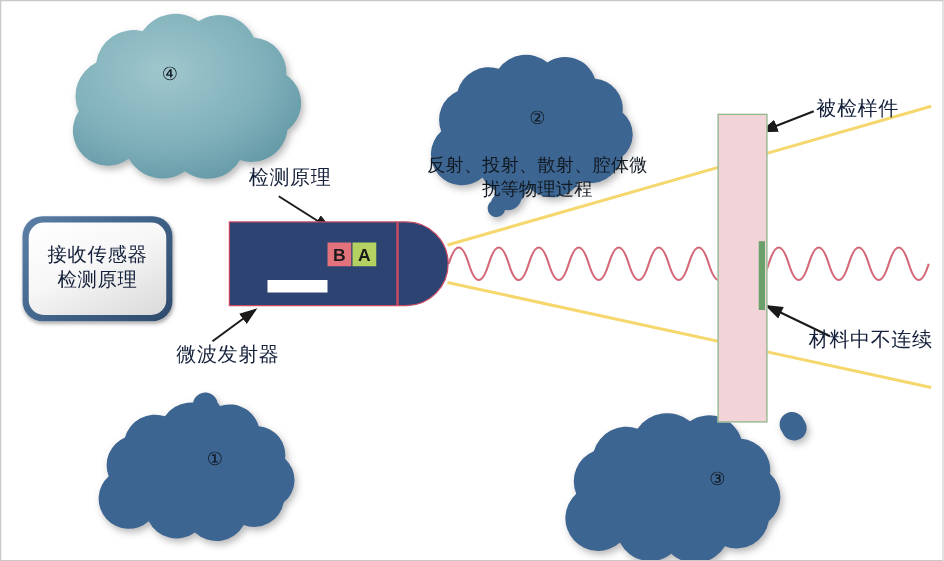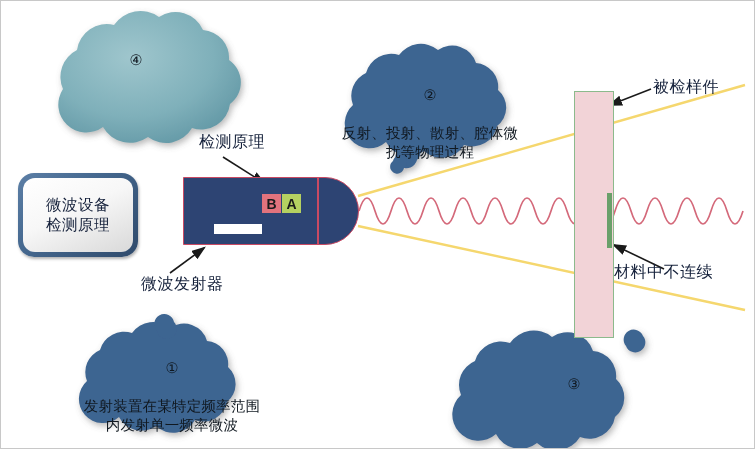--- a/index.html
+++ b/index.html
@@ -135,21 +135,21 @@
   .callout {
     position: absolute;
     font-size: 16px;
     color: #14203a;
     white-space: nowrap;
     letter-spacing: 0.5px;
   }
   #label-receiver  { left: 198px; top: 131px; }
   #label-emitter   { left: 140px; top: 273px; }
   #label-specimen  { left: 652px; top: 76px; }
-  #label-flaw      { left: 613px; top: 261px; }
+  #label-flaw      { left: 613px; top: 261px; padding-left: 33px; }
 
   
   .cloud-text {
     position: absolute;
     text-align: center;
     color: #101820;
     font-size: 14.5px;
     line-height: 1.34;
     letter-spacing: 0.2px;
     white-space: pre-line;
@@ -269,21 +269,21 @@
              q8,-26 16,0 q8,26 16,0" fill="none" stroke="#d4697a" stroke-width="1.7"></path>
 
     <line x1="222" y1="156" x2="263" y2="182" stroke="#1a1a1a" stroke-width="1.6" marker-end="url(#arrowhead)"></line>
     <line x1="169" y1="272" x2="203" y2="247" stroke="#1a1a1a" stroke-width="1.6" marker-end="url(#arrowhead)"></line>
     <line x1="650" y1="88" x2="609" y2="104" stroke="#1a1a1a" stroke-width="1.6" marker-end="url(#arrowhead)"></line>
     <line x1="663" y1="268" x2="613" y2="244" stroke="#1a1a1a" stroke-width="1.6" marker-end="url(#arrowhead)"></line>
   </svg>
 
   <div id="title-box">
     <div id="title-inner">
-      <div id="title-text">微波设备
+      <div id="title-text">接收传感器
 检测原理</div>
     </div>
   </div>
 
   <div id="probe">
     <div id="probe-body"></div>
     <div id="probe-divider"></div>
     <div id="probe-badges">
       <div class="badge" id="badge-b">B</div>
       <div class="badge" id="badge-a">A</div>
@@ -304,21 +304,19 @@
   </div>
 
   <div class="cloud-text" id="cloud2-text">
     <span class="cloud-num">②</span>
     <span>反射、投射、散射、腔体微
 扰等物理过程</span>
   </div>
 
   <div class="cloud-text" id="cloud1-text">
     <span class="cloud-num">①</span>
-    <span>发射装置在某特定频率范围
-内发射单一频率微波</span>
   </div>
 
   <div class="cloud-text" id="cloud3-text">
     <span class="cloud-num">③</span>
   </div>
 
 </div>
 
 </body></html>

